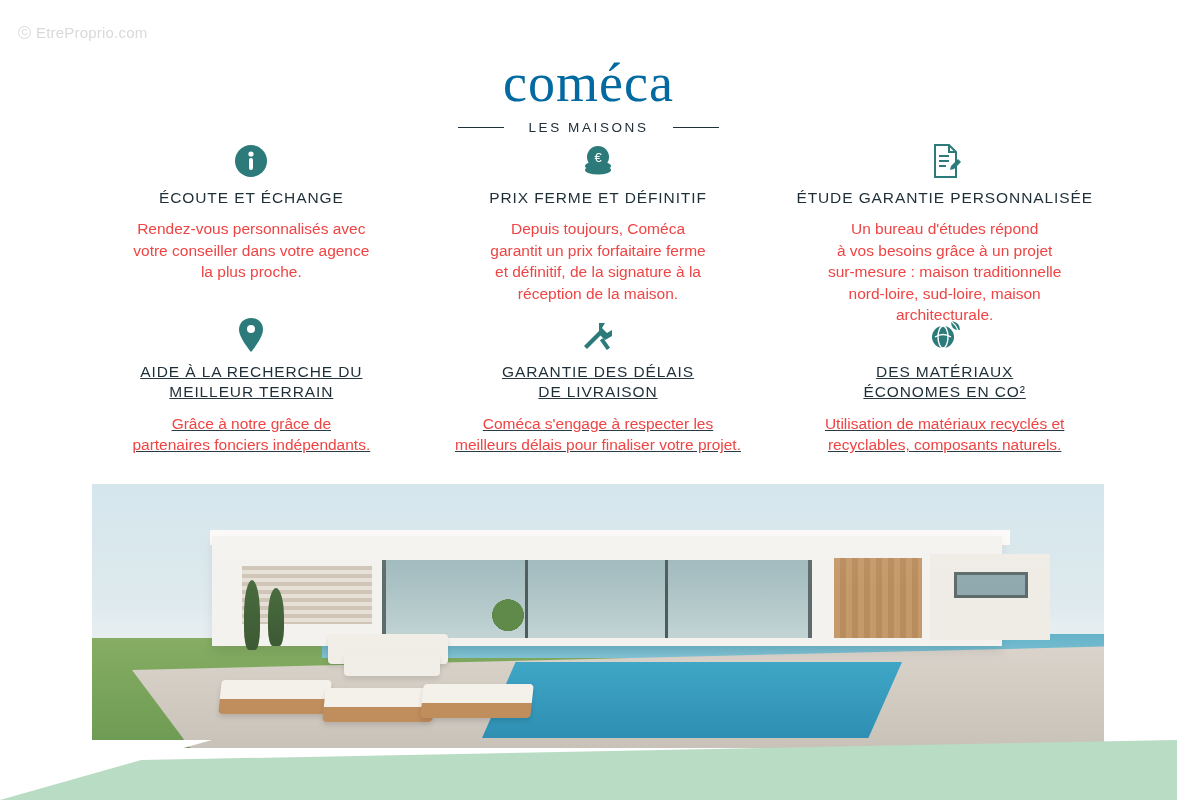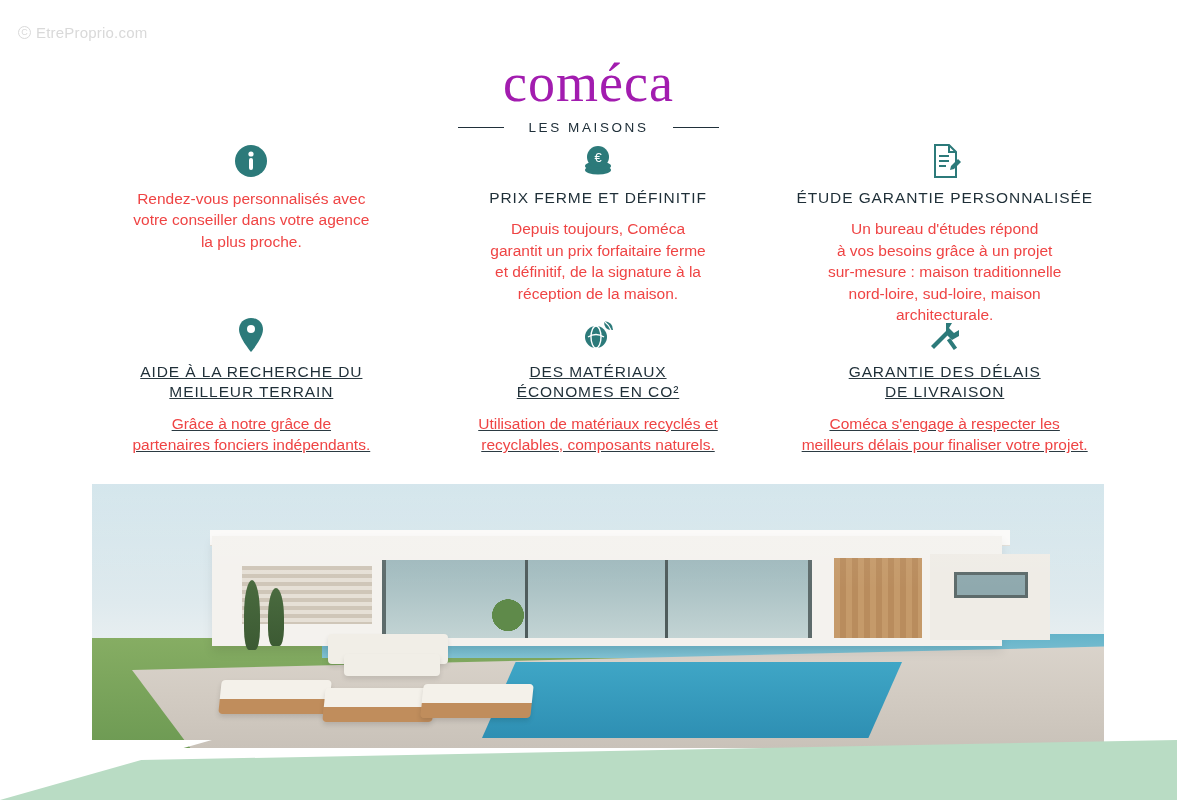--- a/index.html
+++ b/index.html
@@ -42,21 +42,21 @@
     position: absolute;
     top: 56px;
     left: 0;
     width: 100%;
     text-align: center;
   }
   .logo-word {
     font-family: "Liberation Serif", serif;
     font-size: 54px;
     letter-spacing: 1px;
-    color: #a21caf;
+    color: #0369a1;
     line-height: 1;
     font-weight: 400;
   }
   .logo-sub-row {
     margin-top: 10px;
     display: flex;
     align-items: center;
     justify-content: center;
     gap: 24px;
   }
@@ -286,20 +286,21 @@
 <div class="features">
 
   <div class="feature">
     <div class="icon">
       <svg width="34" height="34" viewBox="0 0 34 34" aria-hidden="true">
         <circle cx="17" cy="17" r="16" fill="#2c7a7a"></circle>
         <circle cx="17" cy="10" r="2.6" fill="#ffffff"></circle>
         <rect x="15" y="14" width="4" height="12" rx="2" fill="#ffffff"></rect>
       </svg>
     </div>
+    <div class="title">ÉCOUTE ET ÉCHANGE</div>
     <div class="body">Rendez-vous personnalisés avec
 votre conseiller dans votre agence
 la plus proche.</div>
   </div>
 
   <div class="feature">
     <div class="icon">
       <svg width="38" height="36" viewBox="0 0 38 36" aria-hidden="true">
         <ellipse cx="19" cy="27" rx="13" ry="4.5" fill="#2c7a7a"></ellipse>
         <ellipse cx="19" cy="23" rx="13" ry="4.5" fill="#2c7a7a"></ellipse>
@@ -345,46 +346,46 @@
       </svg>
     </div>
     <div class="title">AIDE À LA RECHERCHE DU
 MEILLEUR TERRAIN</div>
     <div class="body">Grâce à notre grâce de
 partenaires fonciers indépendants.</div>
   </div>
 
   <div class="feature">
     <div class="icon">
+      <svg width="38" height="34" viewBox="0 0 38 34" aria-hidden="true">
+        <path d="M5 28 L20 13 L23 16 L8 31 Z" fill="#2c7a7a"></path>
+        <path d="M20 5 l6 0 -3 5 5 5 5 -3 0 6 -7 4 -6 -6 z" fill="#2c7a7a"></path>
+        <rect x="24" y="20" width="4" height="12" transform="rotate(-35 26 26)" fill="#2c7a7a"></rect>
+      </svg>
+    </div>
+    <div class="title">GARANTIE DES DÉLAIS
+DE LIVRAISON</div>
+    <div class="body">Coméca s'engage à respecter les
+meilleurs délais pour finaliser votre projet.</div>
+  </div>
+
+  <div class="feature">
+    <div class="icon">
       <svg width="36" height="34" viewBox="0 0 36 34" aria-hidden="true">
         <circle cx="16" cy="19" r="11" fill="#2c7a7a"></circle>
         <path d="M8 19 q8 -5 16 0" stroke="#ffffff" stroke-width="1.4" fill="none"></path>
         <ellipse cx="16" cy="19" rx="5" ry="11" stroke="#ffffff" stroke-width="1.4" fill="none"></ellipse>
         <path d="M24 3 q9 1 9 9 q-9 1 -9 -9 z" fill="#2c7a7a"></path>
         <path d="M24 3 q5 4 7 9" stroke="#ffffff" stroke-width="1.2" fill="none"></path>
       </svg>
     </div>
     <div class="title">DES MATÉRIAUX
 ÉCONOMES EN CO²</div>
     <div class="body">Utilisation de matériaux recyclés et
 recyclables, composants naturels.</div>
-  </div>
-
-  <div class="feature">
-    <div class="icon">
-      <svg width="38" height="34" viewBox="0 0 38 34" aria-hidden="true">
-        <path d="M5 28 L20 13 L23 16 L8 31 Z" fill="#2c7a7a"></path>
-        <path d="M20 5 l6 0 -3 5 5 5 5 -3 0 6 -7 4 -6 -6 z" fill="#2c7a7a"></path>
-        <rect x="24" y="20" width="4" height="12" transform="rotate(-35 26 26)" fill="#2c7a7a"></rect>
-      </svg>
-    </div>
-    <div class="title">GARANTIE DES DÉLAIS
-DE LIVRAISON</div>
-    <div class="body">Coméca s'engage à respecter les
-meilleurs délais pour finaliser votre projet.</div>
   </div>
 
 </div>
 
 <div class="hero">
   <div class="sky"></div>
   <div class="sea"></div>
   <div class="sea-right"></div>
   <div class="lawn"></div>
   <div class="lawn-left"></div>

